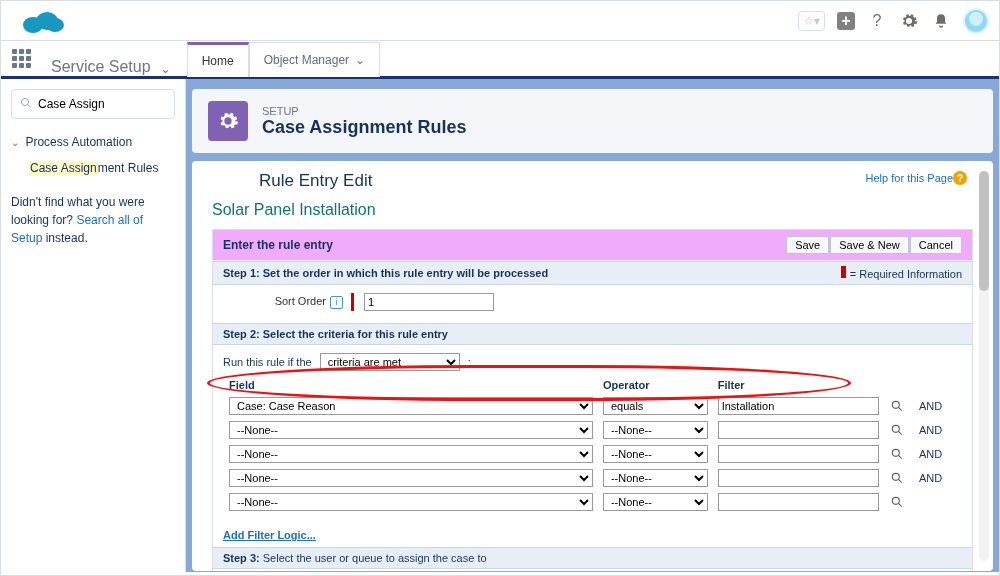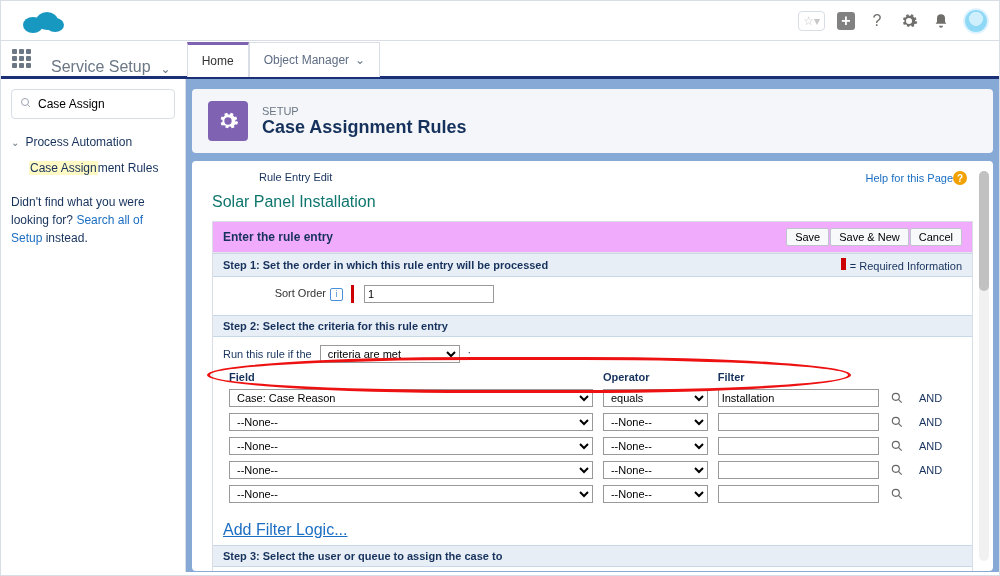--- a/index.html
+++ b/index.html
@@ -44,21 +44,21 @@
   .page-hdr { background:#f4f6f9; border-radius:4px; padding:12px 16px; display:flex; align-items:center; gap:14px; }
   .page-hdr .sq { width:40px; height:40px; background:#8062b3; border-radius:4px; display:flex; align-items:center; justify-content:center; }
   .page-hdr .sq svg { width:22px; height:22px; }
   .page-hdr .lbls .sm { font-size:11px; color:#6b7785; text-transform:uppercase; }
   .page-hdr .lbls .lg { font-size:18px; color:#16325c; font-weight:600; }
 
   .detail-card { background:#fff; border-radius:4px; margin-top:8px; padding:10px 20px 20px 20px; position:relative; height: 410px; overflow:hidden; }
   .scrollbar-fake { position:absolute; right:4px; top:10px; bottom:10px; width:10px; background:#f1f1f1; border-radius:5px; }
   .scrollbar-thumb { position:absolute; top:0; width:10px; height:120px; background:#c1c1c1; border-radius:5px; }
 
-  .breadcrumb { font-size:11px; color:#16325c;padding-left:47px; }
+  .breadcrumb { font-size:17px; color:#16325c;padding-left:47px; }
   .page-title { font-size:16px; color:#0f766e; margin-top:10px; }
   .help-link { position:absolute; right:26px; top:10px; font-size:11px; color:#1b6ec2; display:flex; align-items:center; gap:0;}
   .help-link .qm { width:14px; height:14px; border-radius:50%; background:#f2a100; color:#fff; font-size:10px; display:flex; align-items:center; justify-content:center; font-weight:bold;}
 
   .section-box { border:1px solid #d8dde6; margin-top:10px; }
   .section-title { background:#f0abfc; font-weight:bold; font-size:12px; padding:6px 10px; display:flex; align-items:center; gap:1px; border-bottom:1px solid #e5e5e5;}
   .btn { border:1px solid #c0c4cc; background:#f7f9fb; font-size:11px; padding:2px 8px; border-radius:2px; cursor:pointer; }
   .step-bar { background:#e8eef6; border-top:1px solid #c9d7ea; border-bottom:1px solid #c9d7ea; padding:4px 10px; font-size:11px; display:flex; align-items:center; justify-content:space-between;gap:24px;}
   .step-bar .red-bar { width:5px; height:12px; background:#c00; display:inline-block; margin-right:4px;}
   .step-body { padding:8px 10px; font-size:11px; }
@@ -67,21 +67,21 @@
   .info-i { display:inline-flex; width:13px; height:13px; border:1px solid #4a90d9; color:#4a90d9; font-size:9px; align-items:center; justify-content:center; border-radius:2px; margin-left:4px;}
   .req-bar { display:inline-block; width:3px; height:18px; background:#c00; margin-right:2px; vertical-align:middle;}
   input.txt, select.sel { border:1px solid #999; font-size:11px; padding:1px 3px; height:18px; }
   select.sel { background:#fff; }
   .criteria-table { width:100%; margin-top:4px; position:relative;}
   .criteria-table th { text-align:left; font-weight:bold; font-size:11px; padding:2px 4px; }
   .criteria-table td { padding:2px 4px; vertical-align:middle; }
   .criteria-table select, .criteria-table input { width:100%; }
   .red-oval { position:absolute; border:3px solid #e11; border-radius:50%/60%; pointer-events:none; }
   .lookup-ico { width:16px; height:16px; display:inline-flex; align-items:center; justify-content:center; }
-  .add-logic { color:#1b6ec2; text-decoration:underline; font-size:16px; cursor:pointer; padding:6px 10px; display:block;}
+  .add-logic { color:#1b6ec2; text-decoration:underline; font-size:11px; cursor:pointer; padding:6px 10px; display:block;font-weight:bold;}
 </style>
 </head>
 <body>
 
 <div class="viewport">
 
   <div class="global-header">
     <div class="cloud-logo">
       <svg viewBox="0 0 44 28">
           <g fill="#1798c1">
@@ -296,21 +296,21 @@
                       </span></td>
                     <td style="font-size:11px;"></td>
                   </tr>
                 </tbody>
             </table>
             <div class="red-oval" style="left:-6px; top:20px; width:644px; height:36px;"></div>
           </div>
           <a class="add-logic">Add Filter Logic...</a>
 
           <div class="step-bar">
-            <span><b>Step 3:</b>&nbsp;<span style="font-weight:bold;">Select the user or queue to assign the case to</span></span>
+            <span><b>Step 3:</b>&nbsp;<span style="font-weight:normal;">Select the user or queue to assign the case to</span></span>
           </div>
           <div class="step-body">
             <div class="form-row" style="gap:6px; align-items:center;">
               <span style="width:40px"></span>
               <select class="sel" style="width:80px"><option>User</option></select>
               <span class="req-bar"></span>
               <input class="txt" style="width: 160px;" value="">
               <span class="lookup-ico">
                   <svg width="14" height="14" viewBox="0 0 24 24" fill="none" stroke="#666" stroke-width="2">
                     <circle cx="10" cy="10" r="6"></circle>

